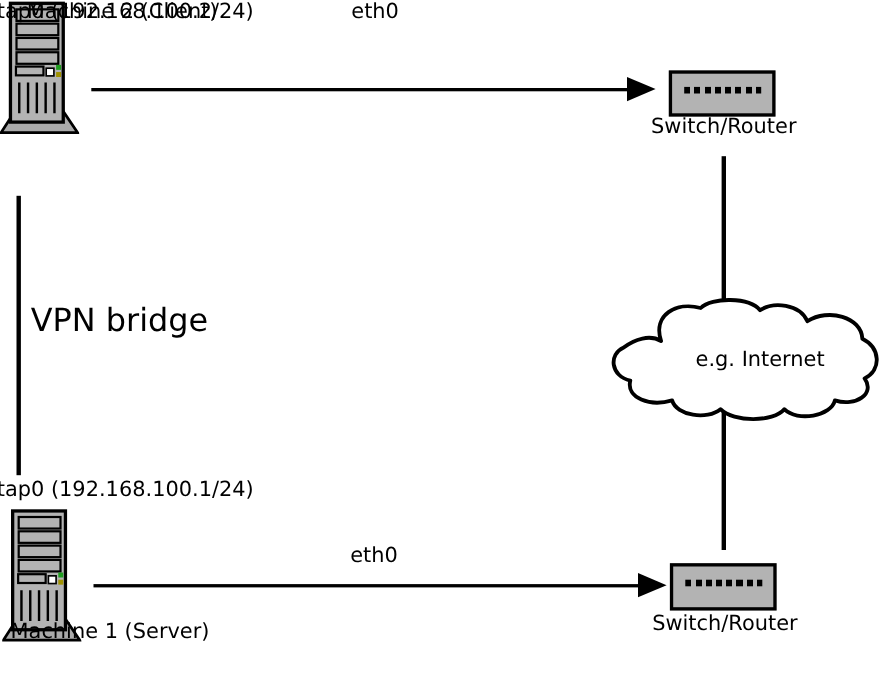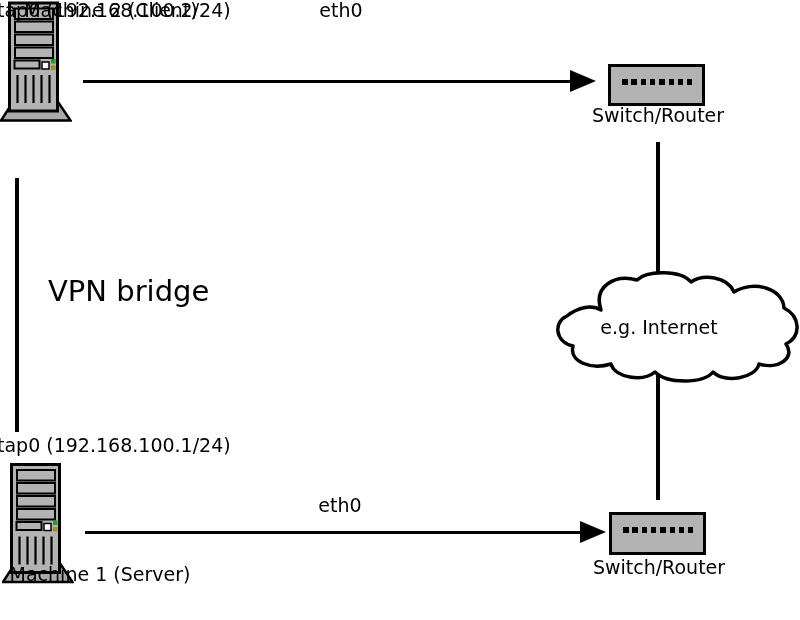--- a/index.html
+++ b/index.html
@@ -98,33 +98,33 @@
            C 200,8 230,16 231,36
            C 247,44 249,64 233,72
            C 243,86 225,98 206,92
            C 203,106 172,112 160,100
            C 150,112 114,112 102,100
            C 90,110 62,106 58,92
            C 38,98 16,90 20,74
            C 2,70 0,50 14,44
            C 24,36 38,32 48,38 Z" fill="#ffffff" stroke="#000000" stroke-width="3.5" stroke-linejoin="round"></path>
 </svg>
-<div class="label cloud-label" style="left:584px;top:317px;width:150px">e.g. Internet</div>
+<div class="label cloud-label" style="left:616px;top:317px;width:150px">e.g. Internet</div>
 
 <div class="switch-box" style="left:609px;top:512px;height:43px">
   <div class="switch-dots"></div>
 </div>
 <div class="label" style="left:584px;top:557px;width:150px">Switch/Router</div>
 
 <div class="label" style="left:300px;top:495px;width:80px">eth0</div>
 <div class="hline" style="left:85px;top:530.5px;width:495px"></div>
 <div class="arrowhead" style="left:580px;top:521px"></div>
 
 <div class="vline" style="left:15px;top:178px;height:254px"></div>
-<div class="vpn-label" style="left:48px;top:276px">VPN bridge</div>
+<div class="vpn-label" style="left:28px;top:276px">VPN bridge</div>
 
 <div class="label" style="left:-3px;top:435px;width:226px">tap0 (192.168.100.1/24)</div>
 
 <svg class="abs" style="left:2px;top:462px" width="72" height="122" viewBox="0 0 72 121">
   <polygon points="1,119.5 70.5,119.5 58,101 13,101" fill="#aaaaaa" stroke="#000" stroke-width="2.5"></polygon>
   <rect x="9.5" y="2" width="48" height="108" fill="#b3b3b3" stroke="#000" stroke-width="3"></rect>
   <rect x="15" y="7.5" width="38" height="10.5" fill="none" stroke="#000" stroke-width="2"></rect>
   <rect x="15" y="20.5" width="38" height="10.5" fill="none" stroke="#000" stroke-width="2"></rect>
   <rect x="15" y="33.5" width="38" height="10.5" fill="none" stroke="#000" stroke-width="2"></rect>
   <rect x="15" y="46.5" width="38" height="10.5" fill="none" stroke="#000" stroke-width="2"></rect>

